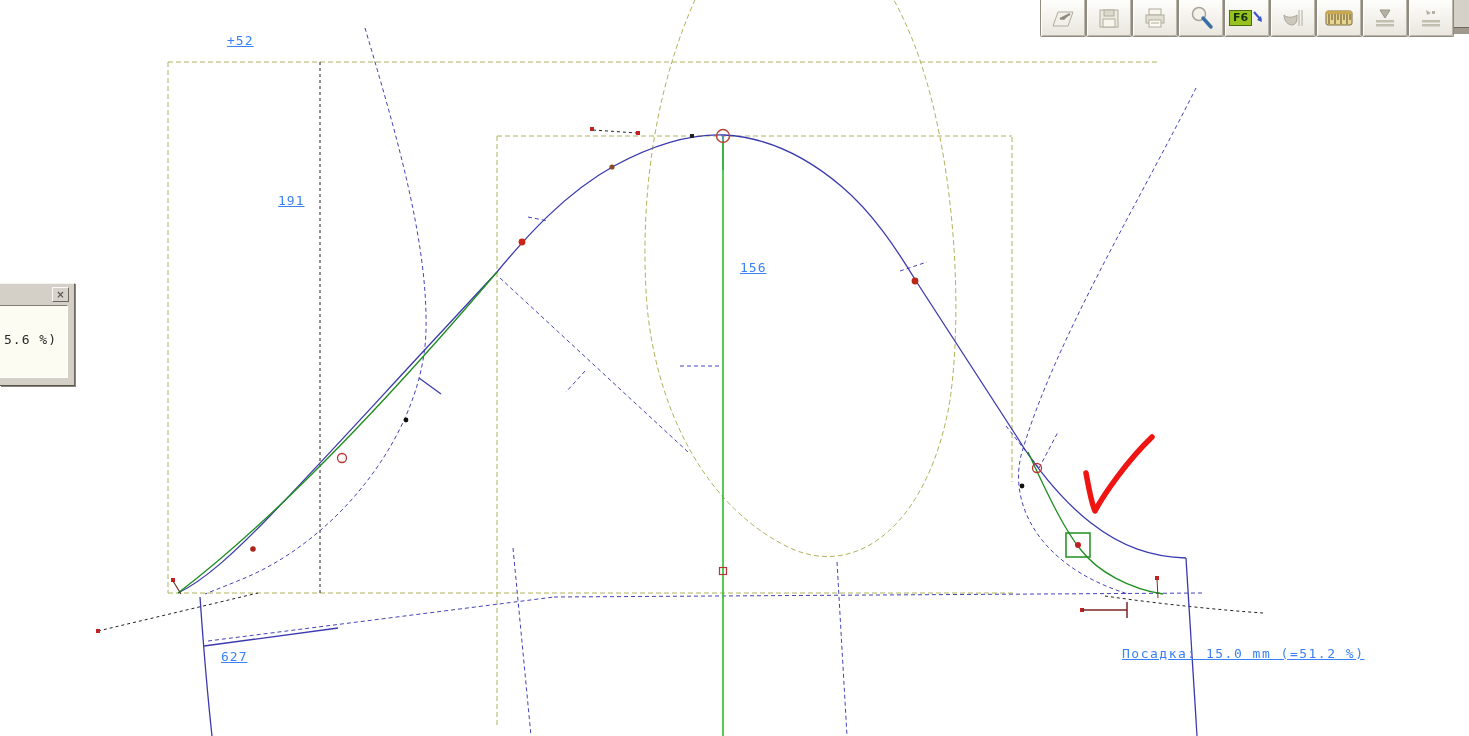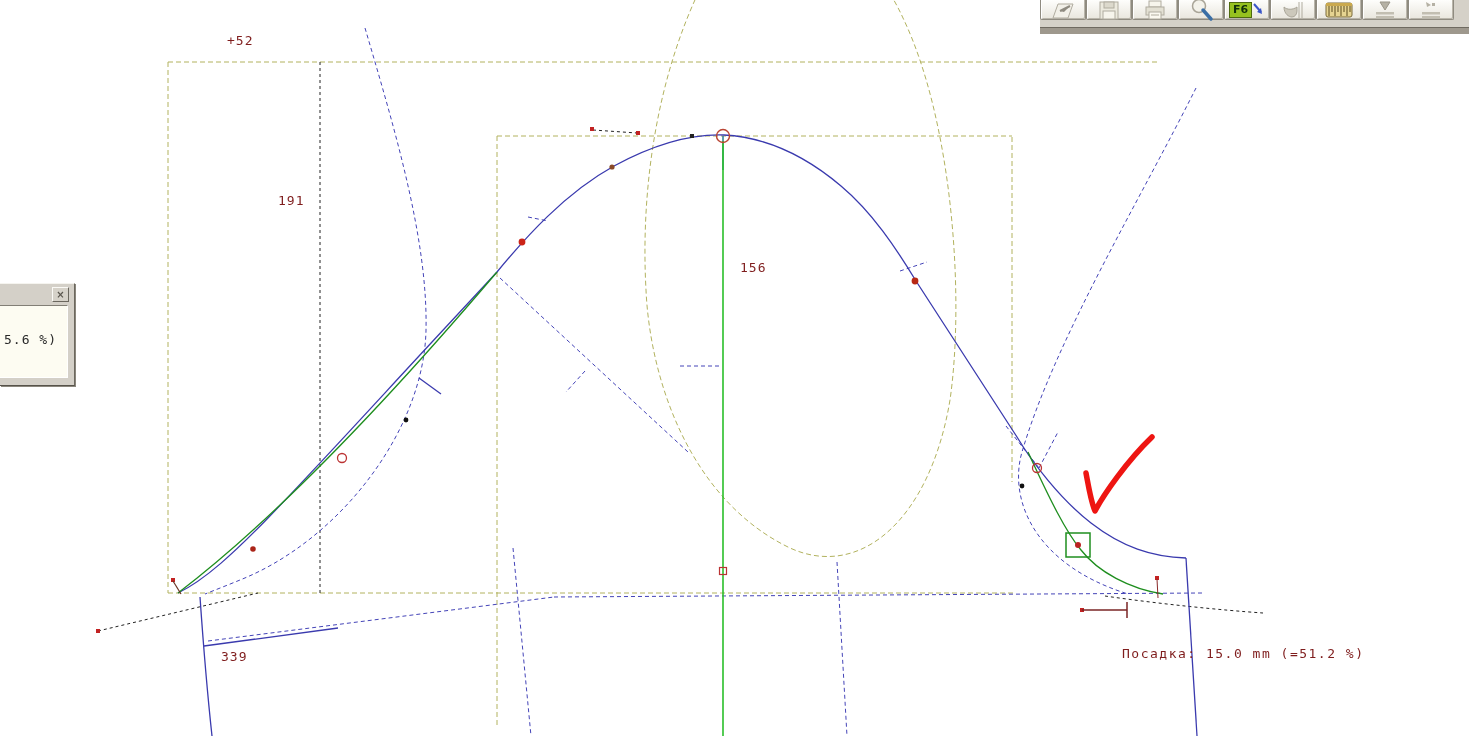--- a/index.html
+++ b/index.html
@@ -1,24 +1,24 @@
 <!DOCTYPE html>
 <html><head>
 <meta charset="utf-8">
 <style>
   html,body{margin:0;padding:0;background:#fff;}
   .stage{position:relative;width:1469px;height:736px;overflow:hidden;background:#fff;
          font-family:"DejaVu Sans Mono",monospace;}
   .canvas{position:absolute;left:0;top:0;}
-  .cad-label{position:absolute;font:13px "DejaVu Sans Mono",monospace;color:#7f1d1d;
-             letter-spacing:1px;white-space:pre;}
+  .cad-label{position:absolute;font:13px "DejaVu Sans Mono",monospace;color:#3b82f6;
+             letter-spacing:1px;white-space:pre;text-decoration:underline;}
   
   .toolbar{position:absolute;left:1040px;top:0;width:429px;height:33px;background:#d5d1c8;}
   .toolbar-row{display:flex;height:27px;}
-  .btn{width:46px;height:20px;background:linear-gradient(#fefefc,#e9e6dd);
+  .btn{width:46px;height:37px;background:linear-gradient(#fefefc,#e9e6dd);
        border:1px solid #8f8b80;border-top:none;border-radius:0 0 2px 2px;
        box-shadow:inset 1px 0 0 #ffffff,inset -1px -1px 0 #b9b5aa;
        display:flex;align-items:center;justify-content:center;position:relative;padding:0;}
   .toolbar-strip{height:6px;background:#9e988d;border-top:1px solid #6f6a60;}
   .f6box{display:inline-block;background:#96c11f;border:1px solid #4e6a10;color:#12300a;
          font:bold 11px "DejaVu Sans",sans-serif;padding:1px 3px;line-height:12px;}
   
   .dlg{position:absolute;left:0;top:283px;width:74px;height:101px;background:#d4d0c8;
        border-top:1px solid #f5f4ef;border-bottom:1px solid #56524a;border-right:1px solid #6b675e;
        box-shadow:1px 1px 0 #8a867c;}
@@ -121,21 +121,21 @@
     </g>
 
     <rect x="1066" y="533" width="24" height="24" fill="none" stroke="#1f8f1f" stroke-width="1.5"></rect>
 
     <path d="M1086,473 C1089,489 1091,502 1095,511 C1104,494 1127,461 1152,437" stroke="#ee1512" stroke-width="5.5" fill="none" stroke-linecap="round" stroke-linejoin="round"></path>
   </svg>
 
   <div class="cad-label" style="left:227px;top:33px">+52</div>
   <div class="cad-label" style="left:278px;top:193px">191</div>
   <div class="cad-label" style="left:740px;top:260px">156</div>
-  <div class="cad-label" style="left:221px;top:649px">339</div>
+  <div class="cad-label" style="left:221px;top:649px">627</div>
   <div class="cad-label" style="left:1122px;top:646px;letter-spacing:1.5px">Посадка: 15.0 mm (=51.2 %)</div>
 
   <div class="toolbar">
     <div class="toolbar-row">
 
       <button class="btn">
         <svg width="26" height="22">
           <path d="M3,19 L8,5 L23,5 L18,19 Z" fill="#f2f0e8" stroke="#b0ac9f"></path>
           <path d="M20,7 L10,12 L14,13 Z" fill="#8f8b80"></path>
           <path d="M10,12 L20,7" stroke="#8f8b80" stroke-width="2" fill="none"></path>

